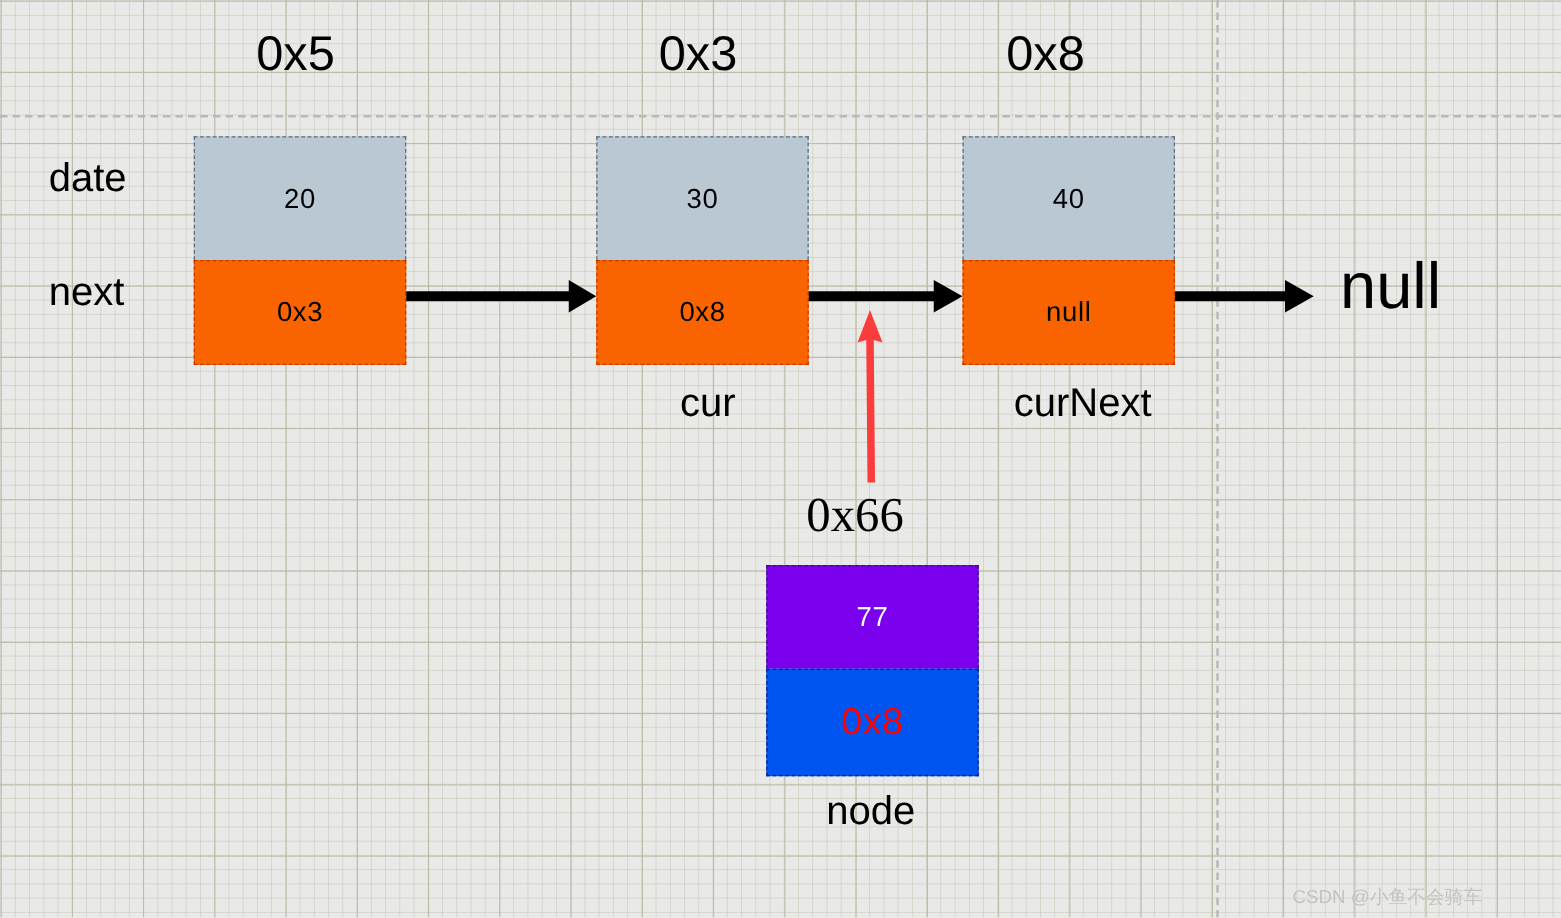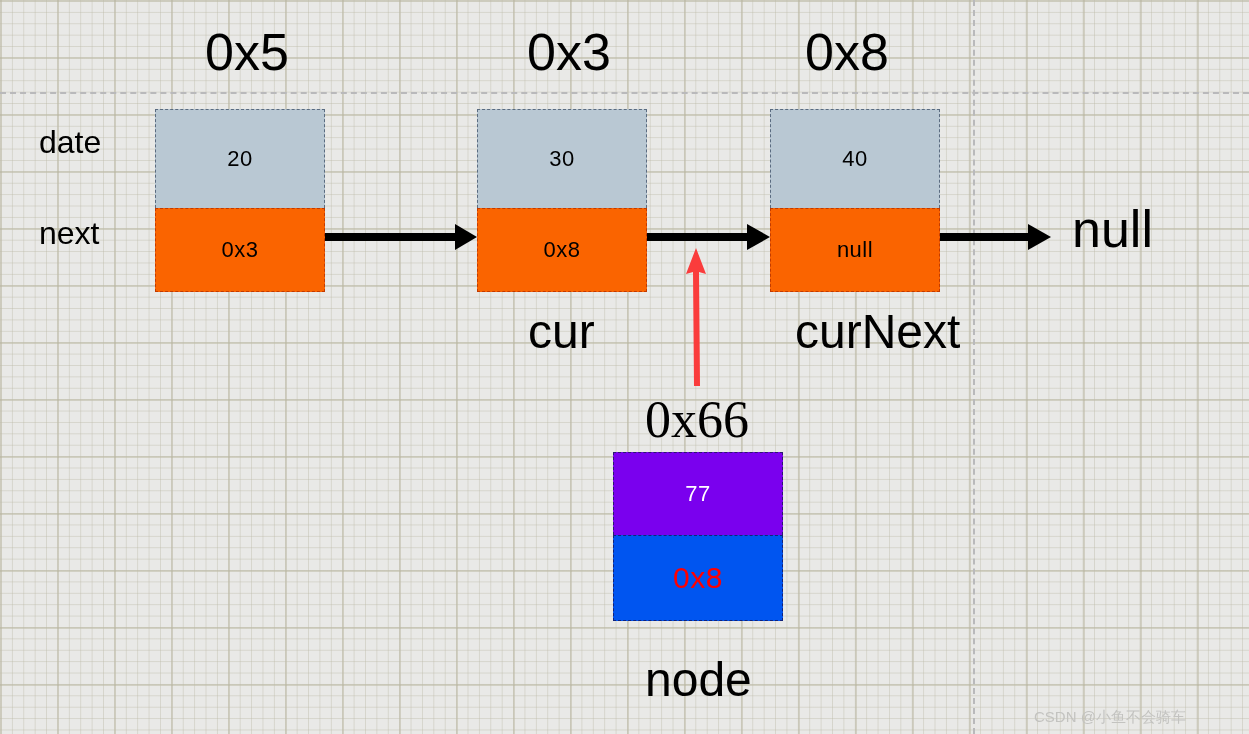--- a/index.html
+++ b/index.html
@@ -88,27 +88,28 @@
     font-size: 30px;
   }
 
   
   .label {
     position: absolute;
     color: #000;
     white-space: nowrap;
   }
   .label-addr {
-    font-size: 52px;
+    font-size: 39px;
   }
   .label-field {
     font-size: 32px;
   }
   .label-var {
-    font-size: 48px;
+    font-size: 32px;
+    margin-left: 16px;
   }
   .label-null {
     font-size: 52px;
   }
 
   
   .arrow-svg {
     position: absolute;
     overflow: visible;
   }
@@ -175,17 +176,17 @@
     <polygon points="21,0 31,26 24,24 25,138 19,138 18,24 11,26" fill="#fa3c3c"></polygon>
   </svg>
 
   <div class="label label-addr" style="left:645px; top:390px;font-family:Liberation Serif, serif;">0x66</div>
 
   <div class="node" style="left:613px; top:452px;">
     <div class="cell cell-data-new">77</div>
     <div class="cell cell-next-new">0x8</div>
   </div>
 
-  <div class="label label-var" style="left:645px; top:652px;">node</div>
+  <div class="label label-var" style="left:645px; top:630px;">node</div>
 
   <div class="watermark" style="left:1034px; top:708px;">CSDN @小鱼不会骑车</div>
 
 </div>
 
 </body></html>

